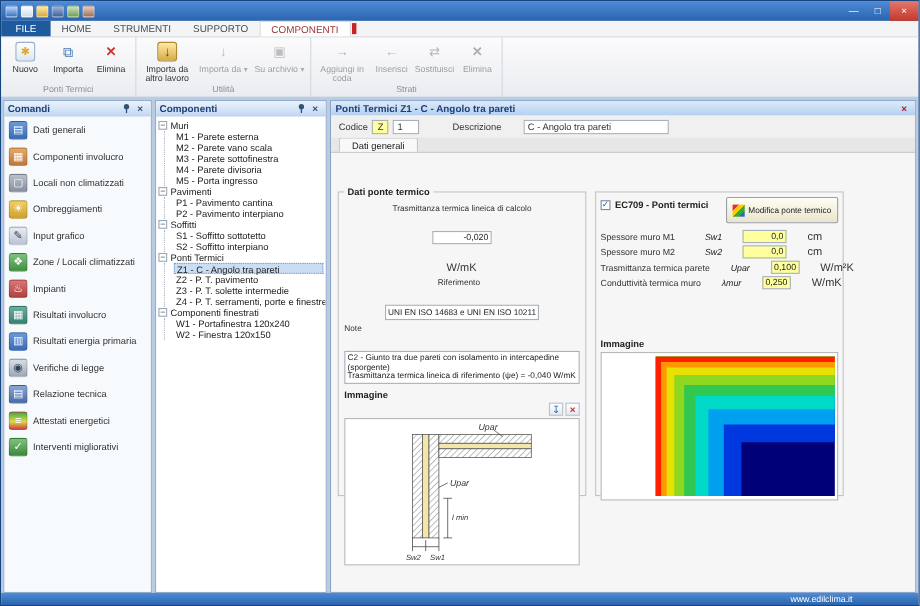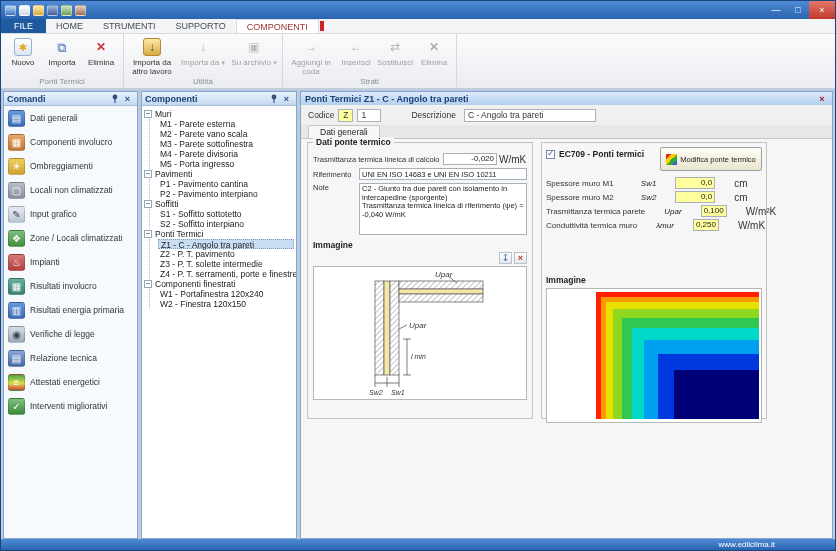--- a/index.html
+++ b/index.html
@@ -108,34 +108,34 @@
              border:1px solid #8aa4c8; display:flex; flex-direction:column; position:absolute; overflow:hidden; }
   .chead { height:13px; flex:none; background:linear-gradient(#dcebfc,#b4cfef); display:flex;
            align-items:center; padding:0 4px; font-weight:bold; font-size:9px; color:#1d3f75; }
   .chead .sp { flex:1; }
   .chead .closex { color:#a02020; font-weight:bold; width:12px; text-align:center; }
   .coderow { height:20px; flex:none; display:flex; align-items:center; gap:4px; padding:0 7px;
              background:#f0f0f0; font-size:8.5px; color:#333; }
   .field { background:#fff; border:1px solid #a8b0bc; height:13px; line-height:11px; padding:0 3px; font-size:8.5px; }
   .codez { width:15px; background:var(--field_yellow,#ffff9e); text-align:center; }
   .code1 { width:24px; }
-  .descbox { width:132px; margin-left:4px; white-space:nowrap; overflow:hidden; }
+  .descbox { width:132px; margin-left:16px; white-space:nowrap; overflow:hidden; }
   .tabstrip { height:14px; flex:none; background:#e7e7e7; display:flex; align-items:flex-end;
               padding-left:7px; border-bottom:1px solid #c5c5c5; }
   .tab { background:#f8f8f8; border:1px solid #c5c5c5; border-bottom:none; padding:1px 11px 1px;
          font-size:8.5px; border-radius:2px 2px 0 0; color:#222; }
   .tabcontent { flex:1; position:relative; background:#f6f6f6; }
 
-  .groupbox { position:absolute; border:1px solid #c3c3c3; }
+  .groupbox { position:absolute; border:1px solid #c3c3c3;margin-top:32px; }
   .gb-left { left:6px; top:3px; width:226px; height:277px; padding:10px 5px 5px; }
   .gb-right { left:240px; top:3px; width:226px; height:277px; padding:4px 4px 5px; }
   .gbtitle { position:absolute; top:-6px; left:5px; background:#f6f6f6; padding:0 3px;
              font-weight:bold; font-size:8.5px; color:#222; }
 
-  .frow { display:flex; align-items:center; gap:2px; margin-bottom:3px; }
+  .frow { display:flex; align-items:center; gap:16px; margin-bottom:3px;flex-direction:column; }
   .flabel { font-size:7.5px; color:#333; white-space:nowrap; }
   .grow1 { flex:1; }
   .valbox { background:#fff; border:1px solid #a8b0bc; height:12px; line-height:10px;
             font-size:8px; padding:0 2px; text-align:right; }
   .w54 { width:54px; } .w40 { width:40px; }
   .unit { font-size:10px; color:#333; width:28px; white-space:nowrap; }
   .bigbox { background:#fff; border:1px solid #a8b0bc; font-size:7.5px; padding:1px 2px;
             line-height:8.5px; white-space:pre-wrap; overflow:hidden; }
   .riqbox { flex:1; height:12px; line-height:10px; white-space:nowrap; }
   .notebox { flex:1; height:52px; }
@@ -282,26 +282,26 @@
       <div class="comandi-body">
         <div class="citem">
             <span class="cicon ci1"></span>
             <span class="lbl">Dati generali</span>
           </div>
         <div class="citem">
             <span class="cicon ci2"></span>
             <span class="lbl">Componenti involucro</span>
           </div>
         <div class="citem">
+            <span class="cicon ci4"></span>
+            <span class="lbl">Locali non climatizzati</span>
+          </div>
+        <div class="citem">
             <span class="cicon ci3"></span>
             <span class="lbl">Ombreggiamenti</span>
-          </div>
-        <div class="citem">
-            <span class="cicon ci4"></span>
-            <span class="lbl">Locali non climatizzati</span>
           </div>
         <div class="citem">
             <span class="cicon ci5"></span>
             <span class="lbl">Input grafico</span>
           </div>
         <div class="citem">
             <span class="cicon ci6"></span>
             <span class="lbl">Zone / Locali climatizzati</span>
           </div>
         <div class="citem">

